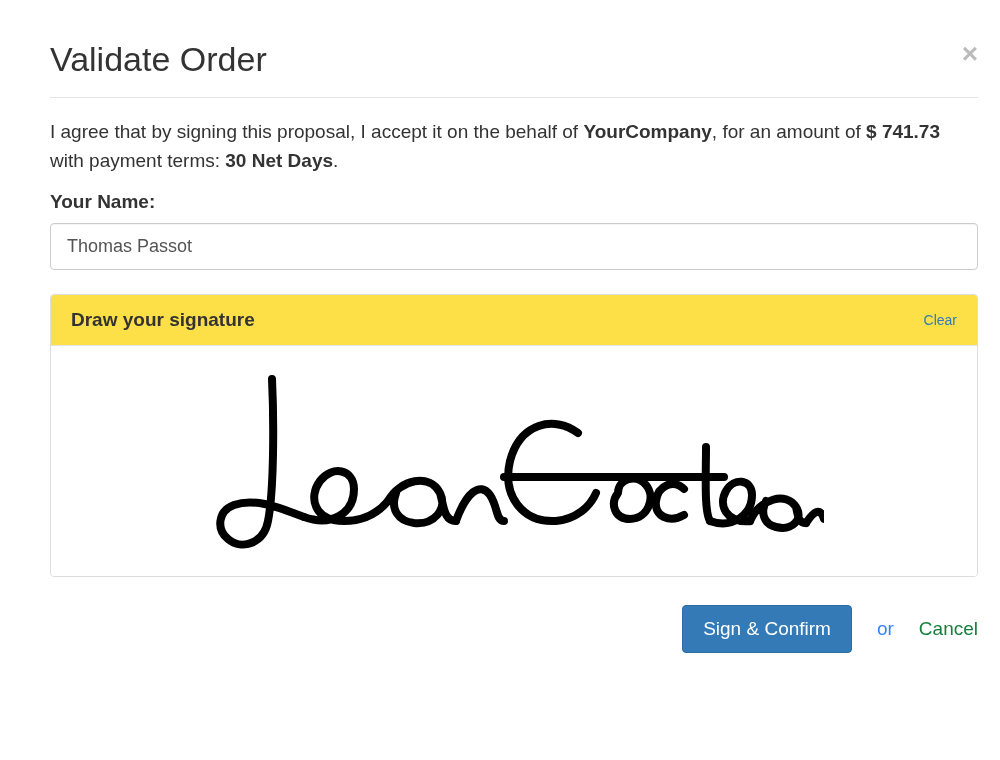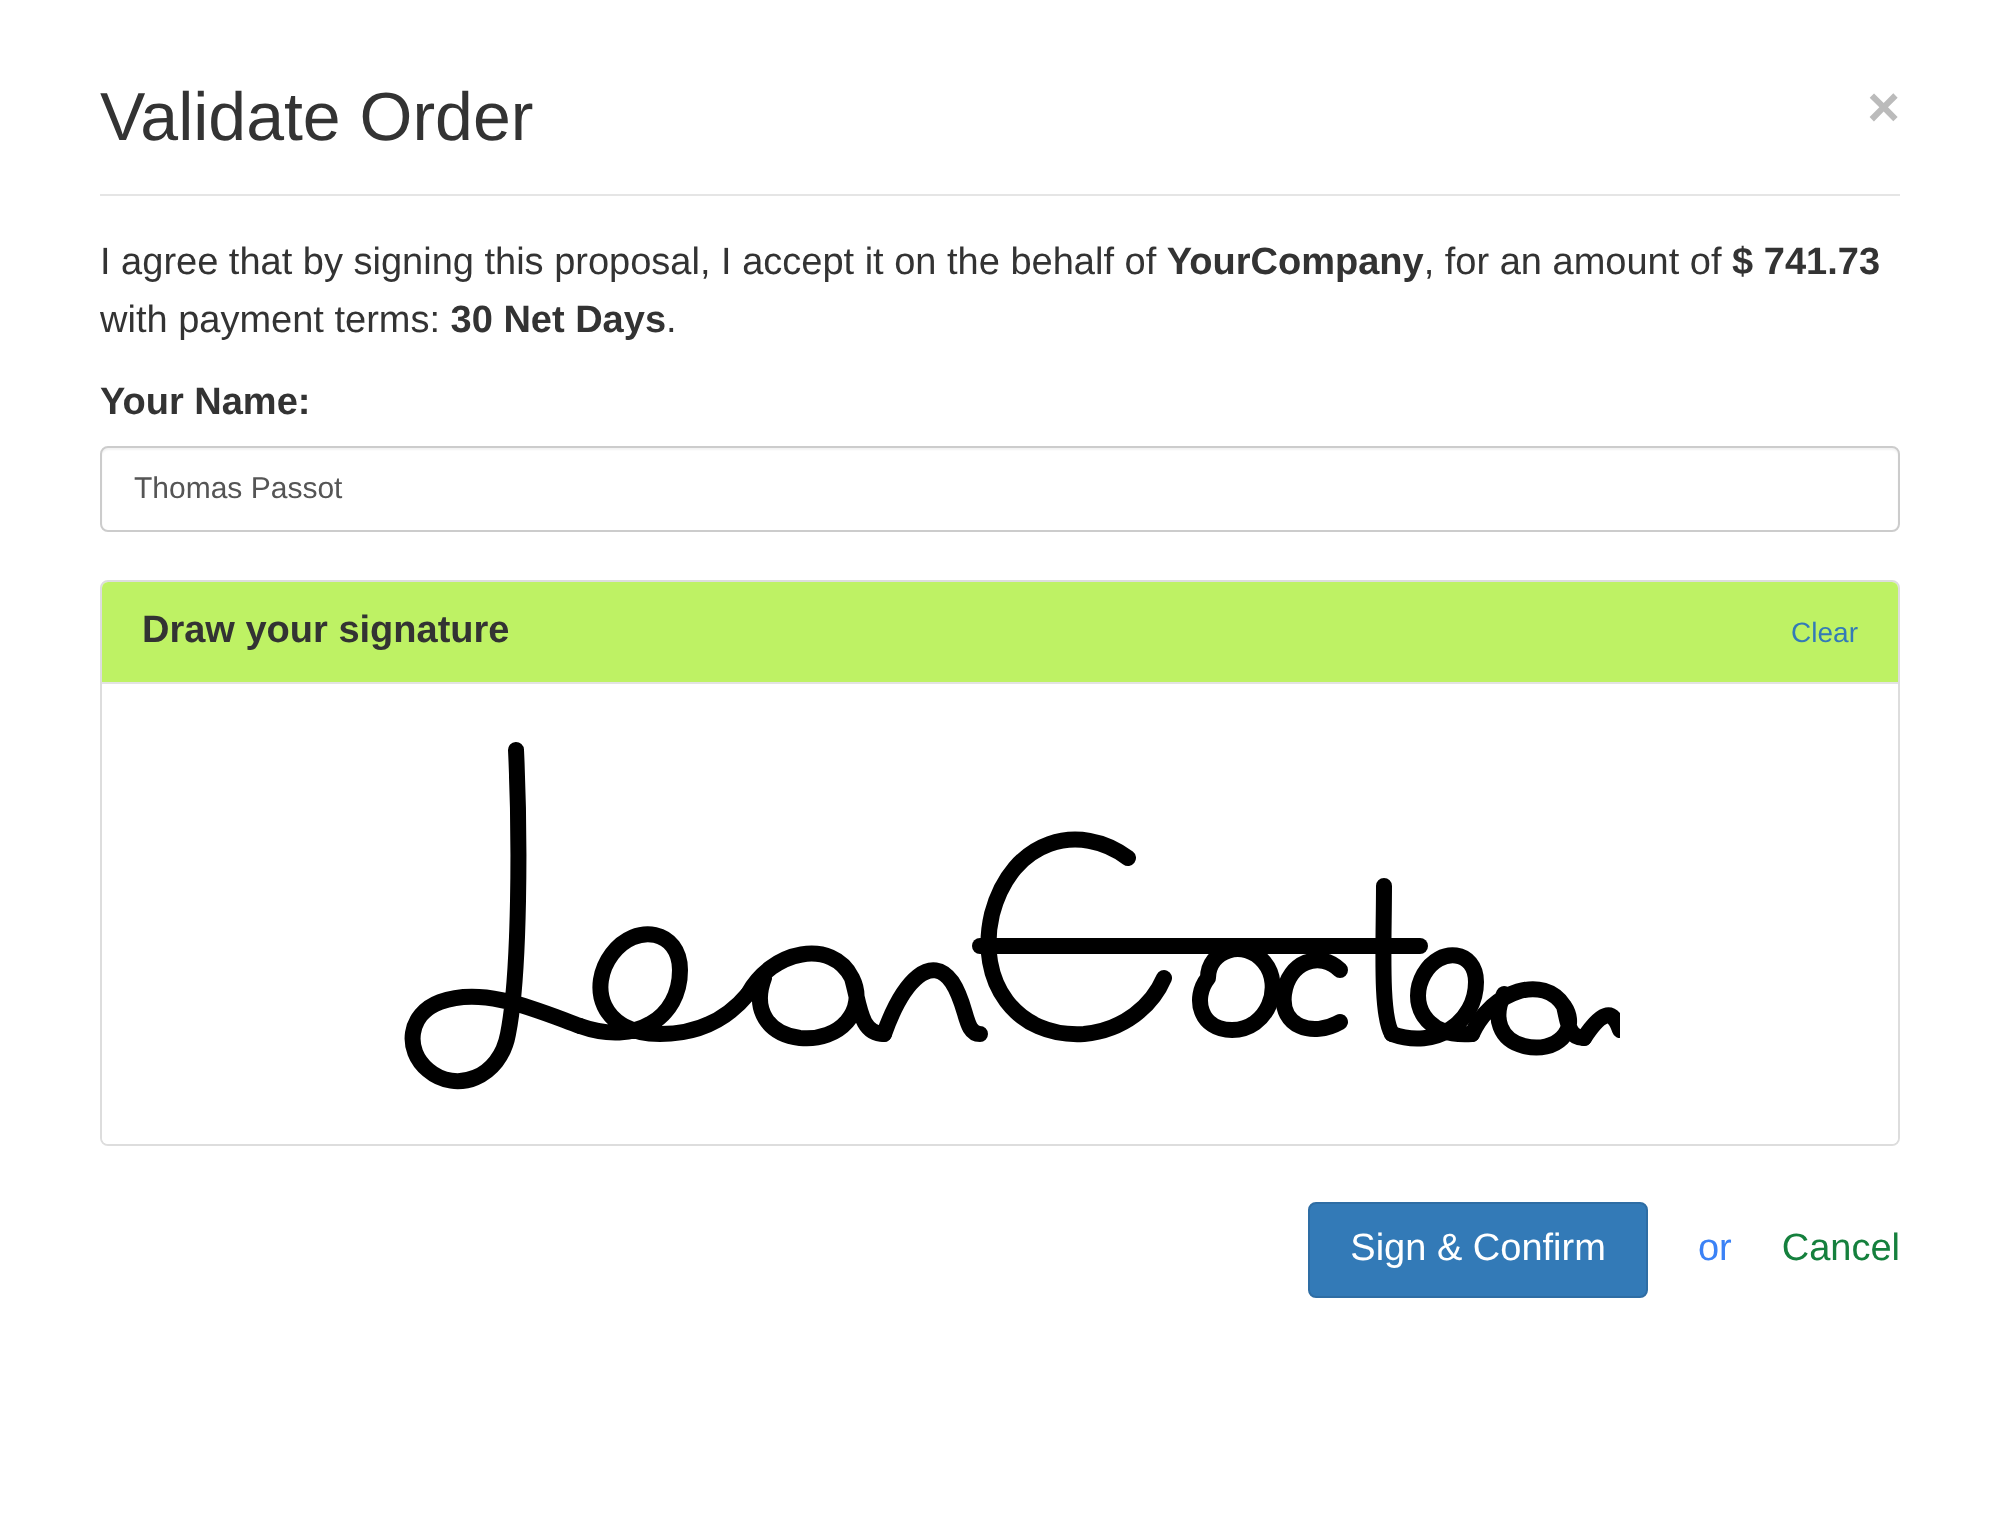--- a/index.html
+++ b/index.html
@@ -1,26 +1,26 @@
 <!DOCTYPE html>
 <html><head>
   <meta charset="utf-8">
   <style>
     * { box-sizing: border-box; margin: 0; padding: 0; }
     html, body { width: 1000px; height: 760px; font-family: -apple-system, "Helvetica Neue", Arial, sans-serif; color: #333; background: #fff; }
-    .modal { padding: 40px 50px 30px 50px; }
+    .modal { padding: 40px 22px 30px 50px; }
     .modal-header { display: flex; align-items: flex-start; justify-content: space-between; border-bottom: 1px solid #e5e5e5; padding-bottom: 18px; margin-bottom: 20px; }
     .modal-title { font-size: 34px; font-weight: 500; color: #333; }
     .close-x { font-size: 28px; color: #bbb; line-height: 1; cursor: pointer; font-weight: 700; }
     .agreement { font-size: 19px; line-height: 1.5; color: #333; margin-bottom: 16px; }
     .agreement strong { font-weight: 700; }
     .name-label { font-size: 19px; font-weight: 700; margin-bottom: 10px; display: block; }
-    .name-input { width: 100%; font-size: 15px; padding: 12px 16px; border: 1px solid #ccc; border-radius: 4px; color: #555; outline: none; margin-bottom: 24px; box-shadow: inset 0 1px 1px rgba(0,0,0,.05); }
+    .name-input { width: 100%; font-size: 18px; padding: 12px 16px; border: 1px solid #ccc; border-radius: 4px; color: #555; outline: none; margin-bottom: 24px; box-shadow: inset 0 1px 1px rgba(0,0,0,.05); }
     .sig-panel { border: 1px solid #ddd; border-radius: 4px; overflow: hidden; margin-bottom: 28px; }
-    .sig-header { display: flex; justify-content: space-between; align-items: center; background: #bef264; padding: 14px 20px; border-bottom: 1px solid #e3e3e3; }
+    .sig-header { display: flex; justify-content: space-between; align-items: center; background: #fde047; padding: 14px 20px; border-bottom: 1px solid #e3e3e3; }
     .sig-header-title { font-size: 19px; font-weight: 700; color: #333; }
     .sig-clear { font-size: 14px; color: #337ab7; cursor: pointer; }
     .sig-canvas { height: 230px; background: #fff; display: flex; align-items: center; justify-content: center; cursor: crosshair; }
     .sig-canvas svg { width: 620px; height: 200px; }
     .footer { display: flex; justify-content: flex-end; align-items: center; gap: 25px; font-size: 19px; }
     .btn-primary { background: #337ab7; color: #fff; border: 1px solid #2e6da4; padding: 12px 20px; font-size: 19px; border-radius: 4px; cursor: pointer; }
     .or-text { color: #3b82f6; }
     .cancel-link { color: #15803d; cursor: pointer; }
   </style>
 </head>

